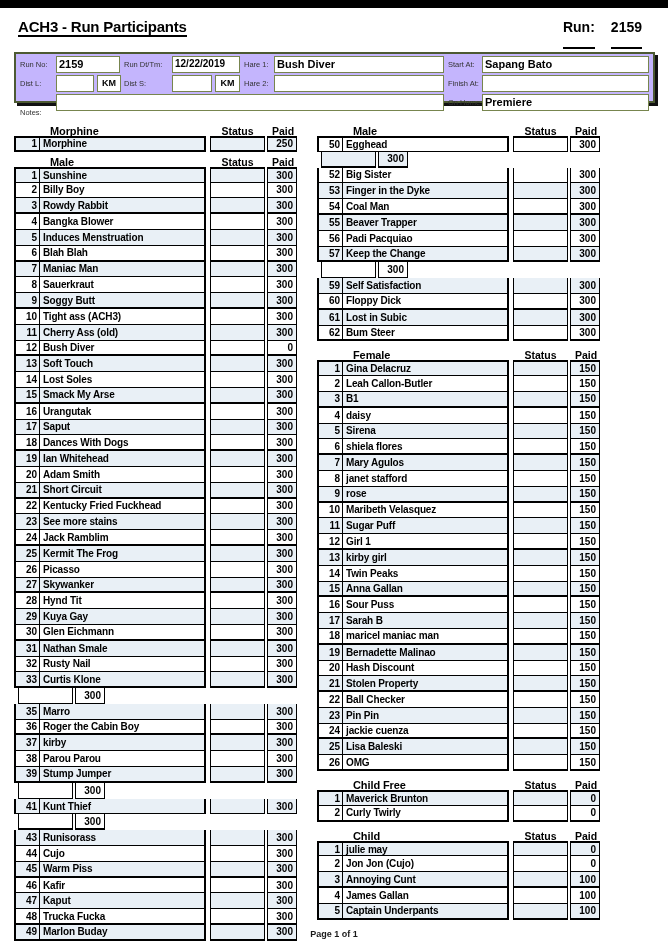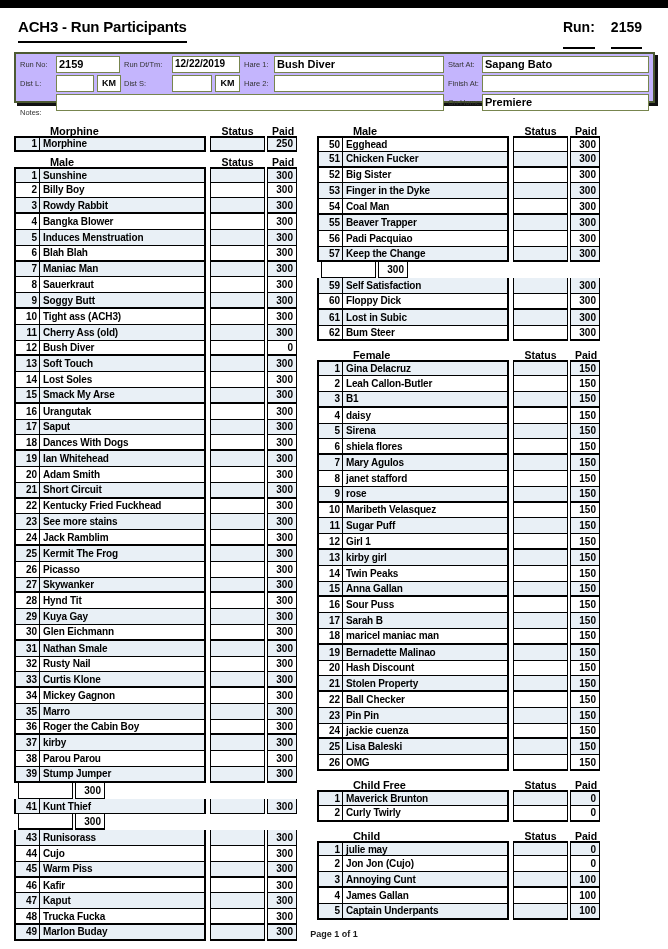--- a/index.html
+++ b/index.html
@@ -3,21 +3,21 @@
 <meta charset="utf-8">
 <style>
   * { box-sizing: border-box; margin: 0; padding: 0; }
   html,body { width: 668px; height: 949px; background:#fff; overflow:hidden; }
   body { font-family: "Liberation Sans", sans-serif; position: relative; color:#000; }
 
   .topbar { position:absolute; left:0; top:0; width:668px; height:8px; background:#000; }
 
   
   .hdr-title { position:absolute; left:18px; top:18px; font-size:15px; font-weight:bold;
-               border-bottom:2px solid #000; padding-bottom:6px; letter-spacing:-0.2px; }
+               border-bottom:2px solid #000; padding-bottom:0; letter-spacing:-0.2px; }
   .hdr-run { position:absolute; right:26px; top:19px; font-size:14px; font-weight:bold; }
   .hdr-run span { border-bottom:2px solid #000; padding-bottom:12px; }
   .hdr-run .runno { margin-left:16px; }
 
   
   .formbox { position:absolute; left:14px; top:52px; width:641px; height:51px; background:#c4b5fd;
              border:2px solid var(--frame,#4d5a33); box-shadow:3px 3px 0 #111; }
   .flabel { position:absolute; font-size:7.5px; font-weight:normal; color:#333; white-space:nowrap; }
   .ffield { position:absolute; height:17px; border:1.5px solid var(--fb,#77854e); background:#fff;
             font-size:11px; font-weight:bold; line-height:14px; padding:0 2px; white-space:nowrap; overflow:hidden; }
@@ -446,24 +446,20 @@
           <div class="box numname">
             <div class="numcell">33</div>
             <div class="namecell">Curtis Klone</div>
           </div>
           <div class="gap1"></div>
           <div class="box status"></div>
           <div class="gap2"></div>
           <div class="box paid">300</div>
         </div>
         <div class="row">
-          <div class="box numname">
-            <div class="numcell">34</div>
-            <div class="namecell">Mickey Gagnon</div>
-          </div>
           <div class="gap1"></div>
           <div class="box status"></div>
           <div class="gap2"></div>
           <div class="box paid">300</div>
         </div>
         <div class="row odd">
           <div class="box numname">
             <div class="numcell">35</div>
             <div class="namecell">Marro</div>
           </div>
@@ -619,24 +615,20 @@
           <div class="box numname">
             <div class="numcell">50</div>
             <div class="namecell">Egghead</div>
           </div>
           <div class="gap1"></div>
           <div class="box status"></div>
           <div class="gap2"></div>
           <div class="box paid">300</div>
         </div>
         <div class="row odd group-end">
-          <div class="box numname">
-            <div class="numcell">51</div>
-            <div class="namecell">Chicken Fucker</div>
-          </div>
           <div class="gap1"></div>
           <div class="box status"></div>
           <div class="gap2"></div>
           <div class="box paid">300</div>
         </div>
         <div class="row">
           <div class="box numname">
             <div class="numcell">52</div>
             <div class="namecell">Big Sister</div>
           </div>

